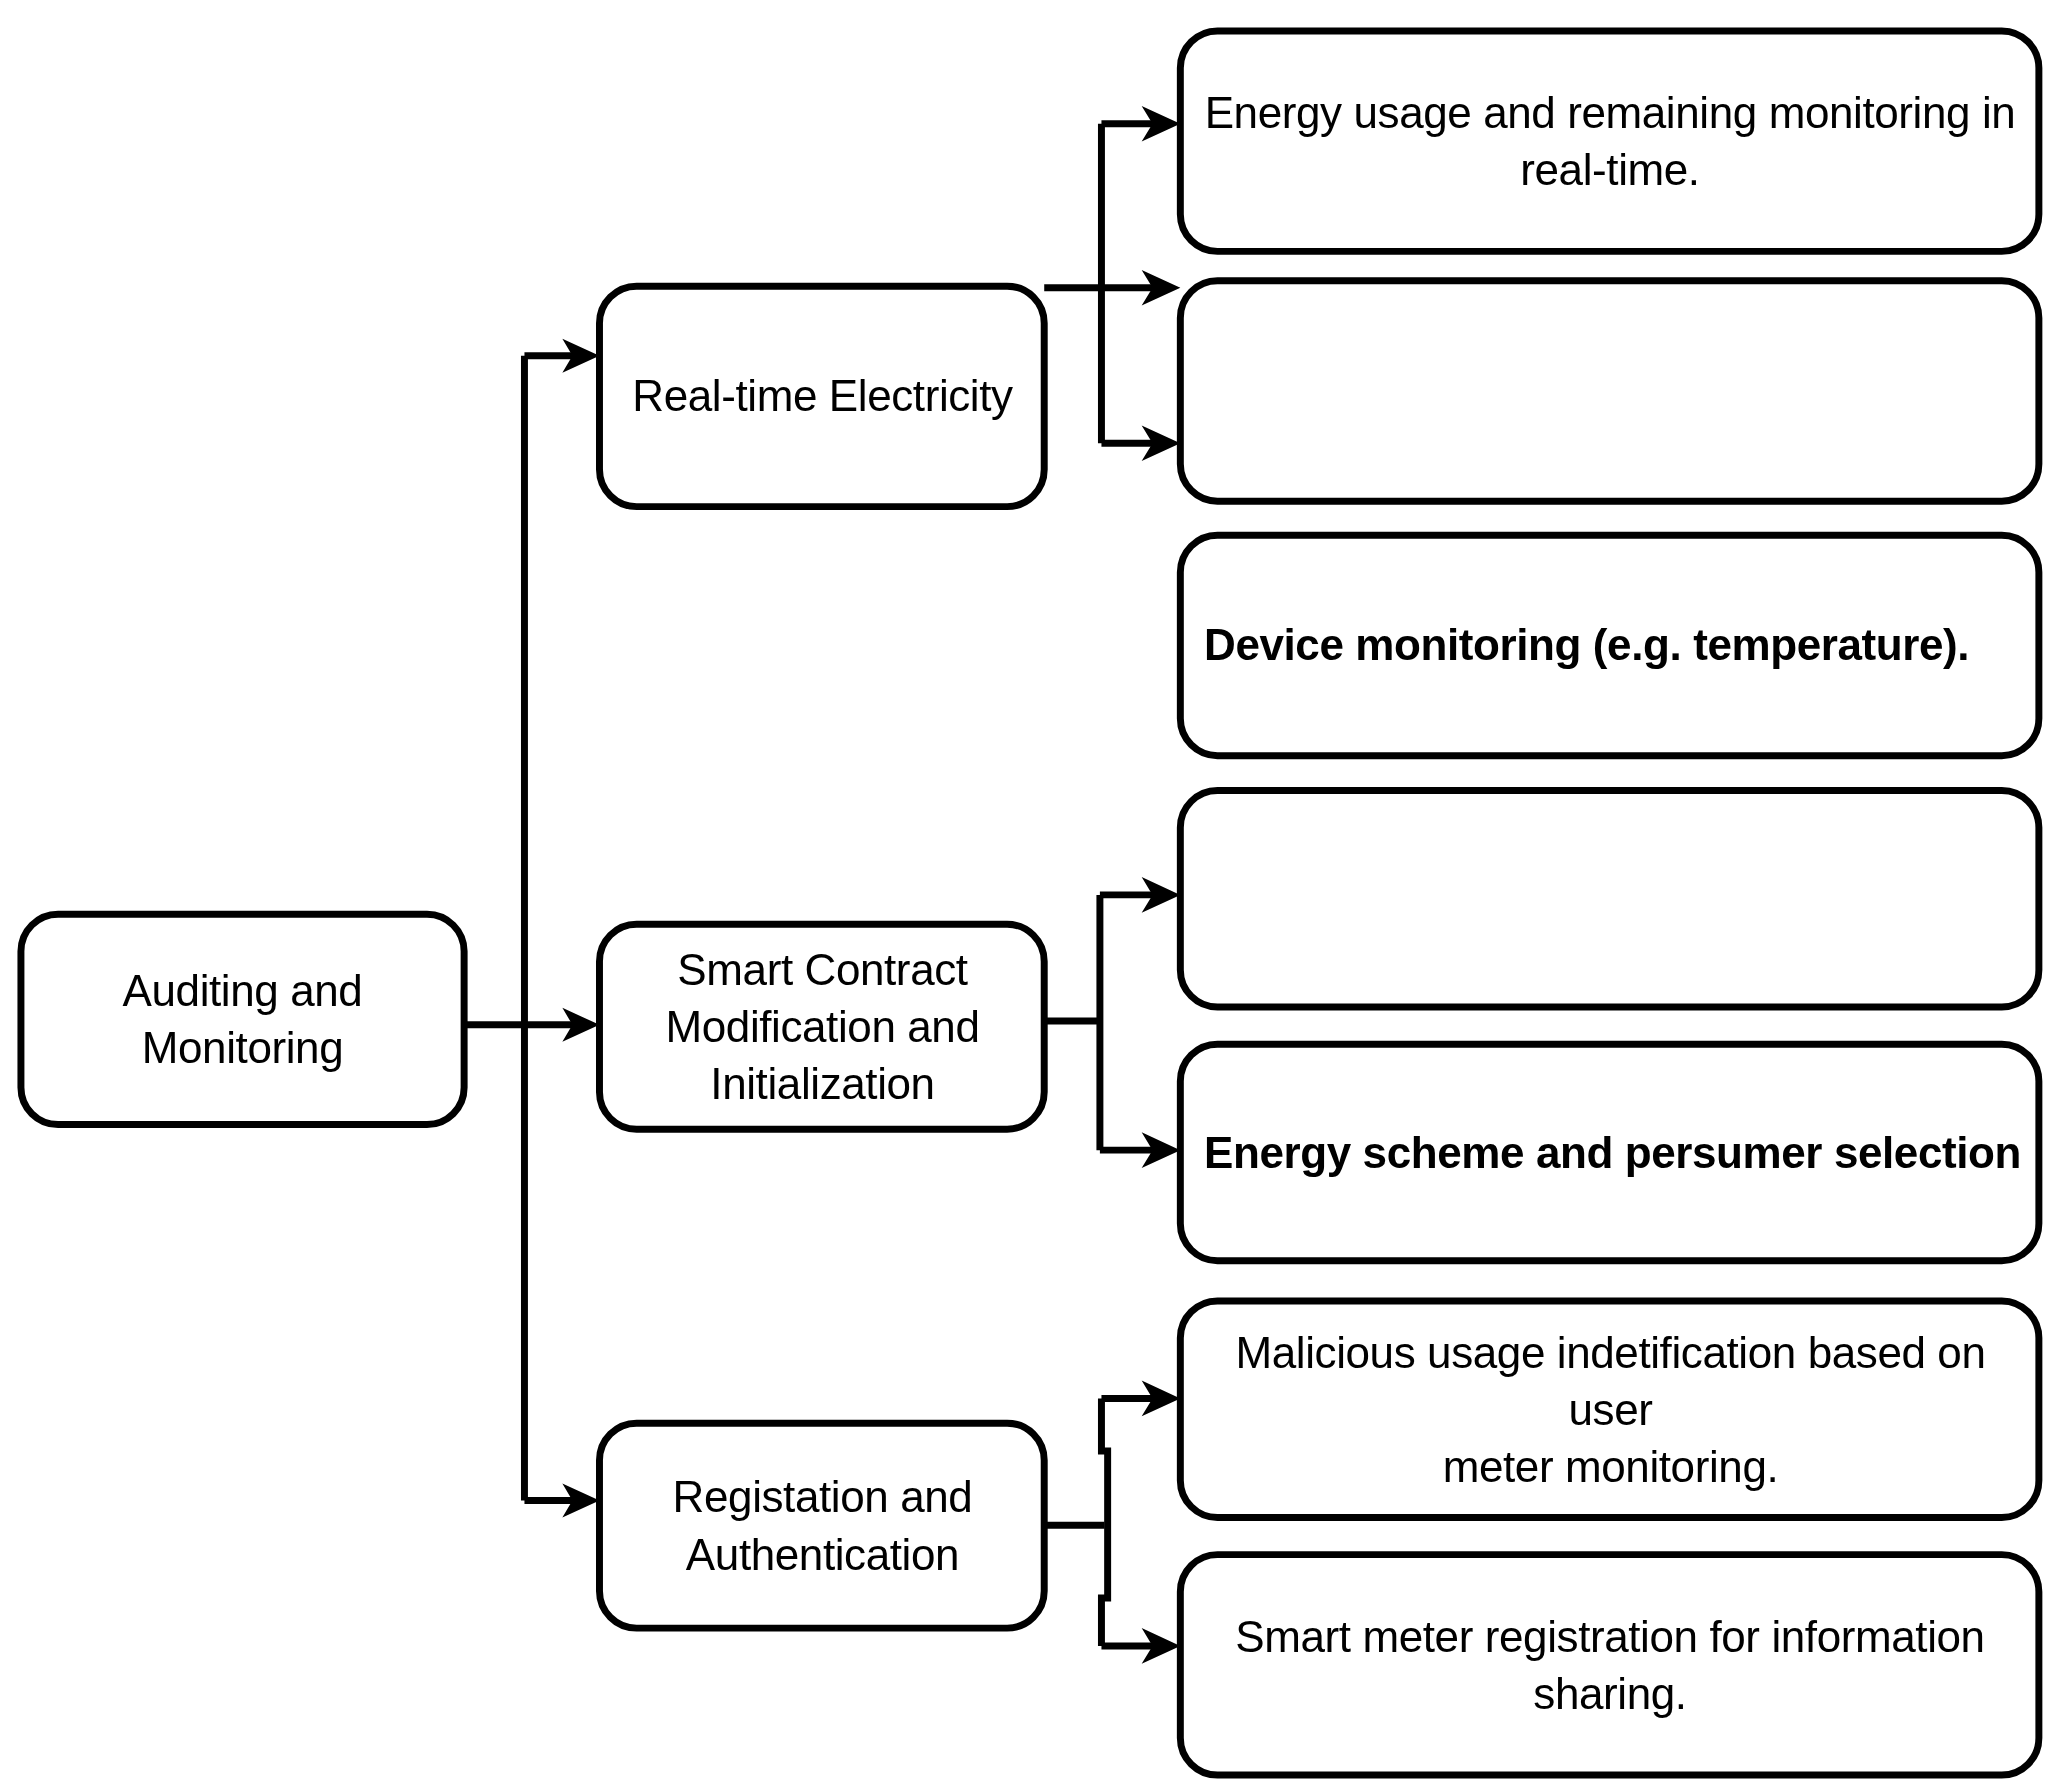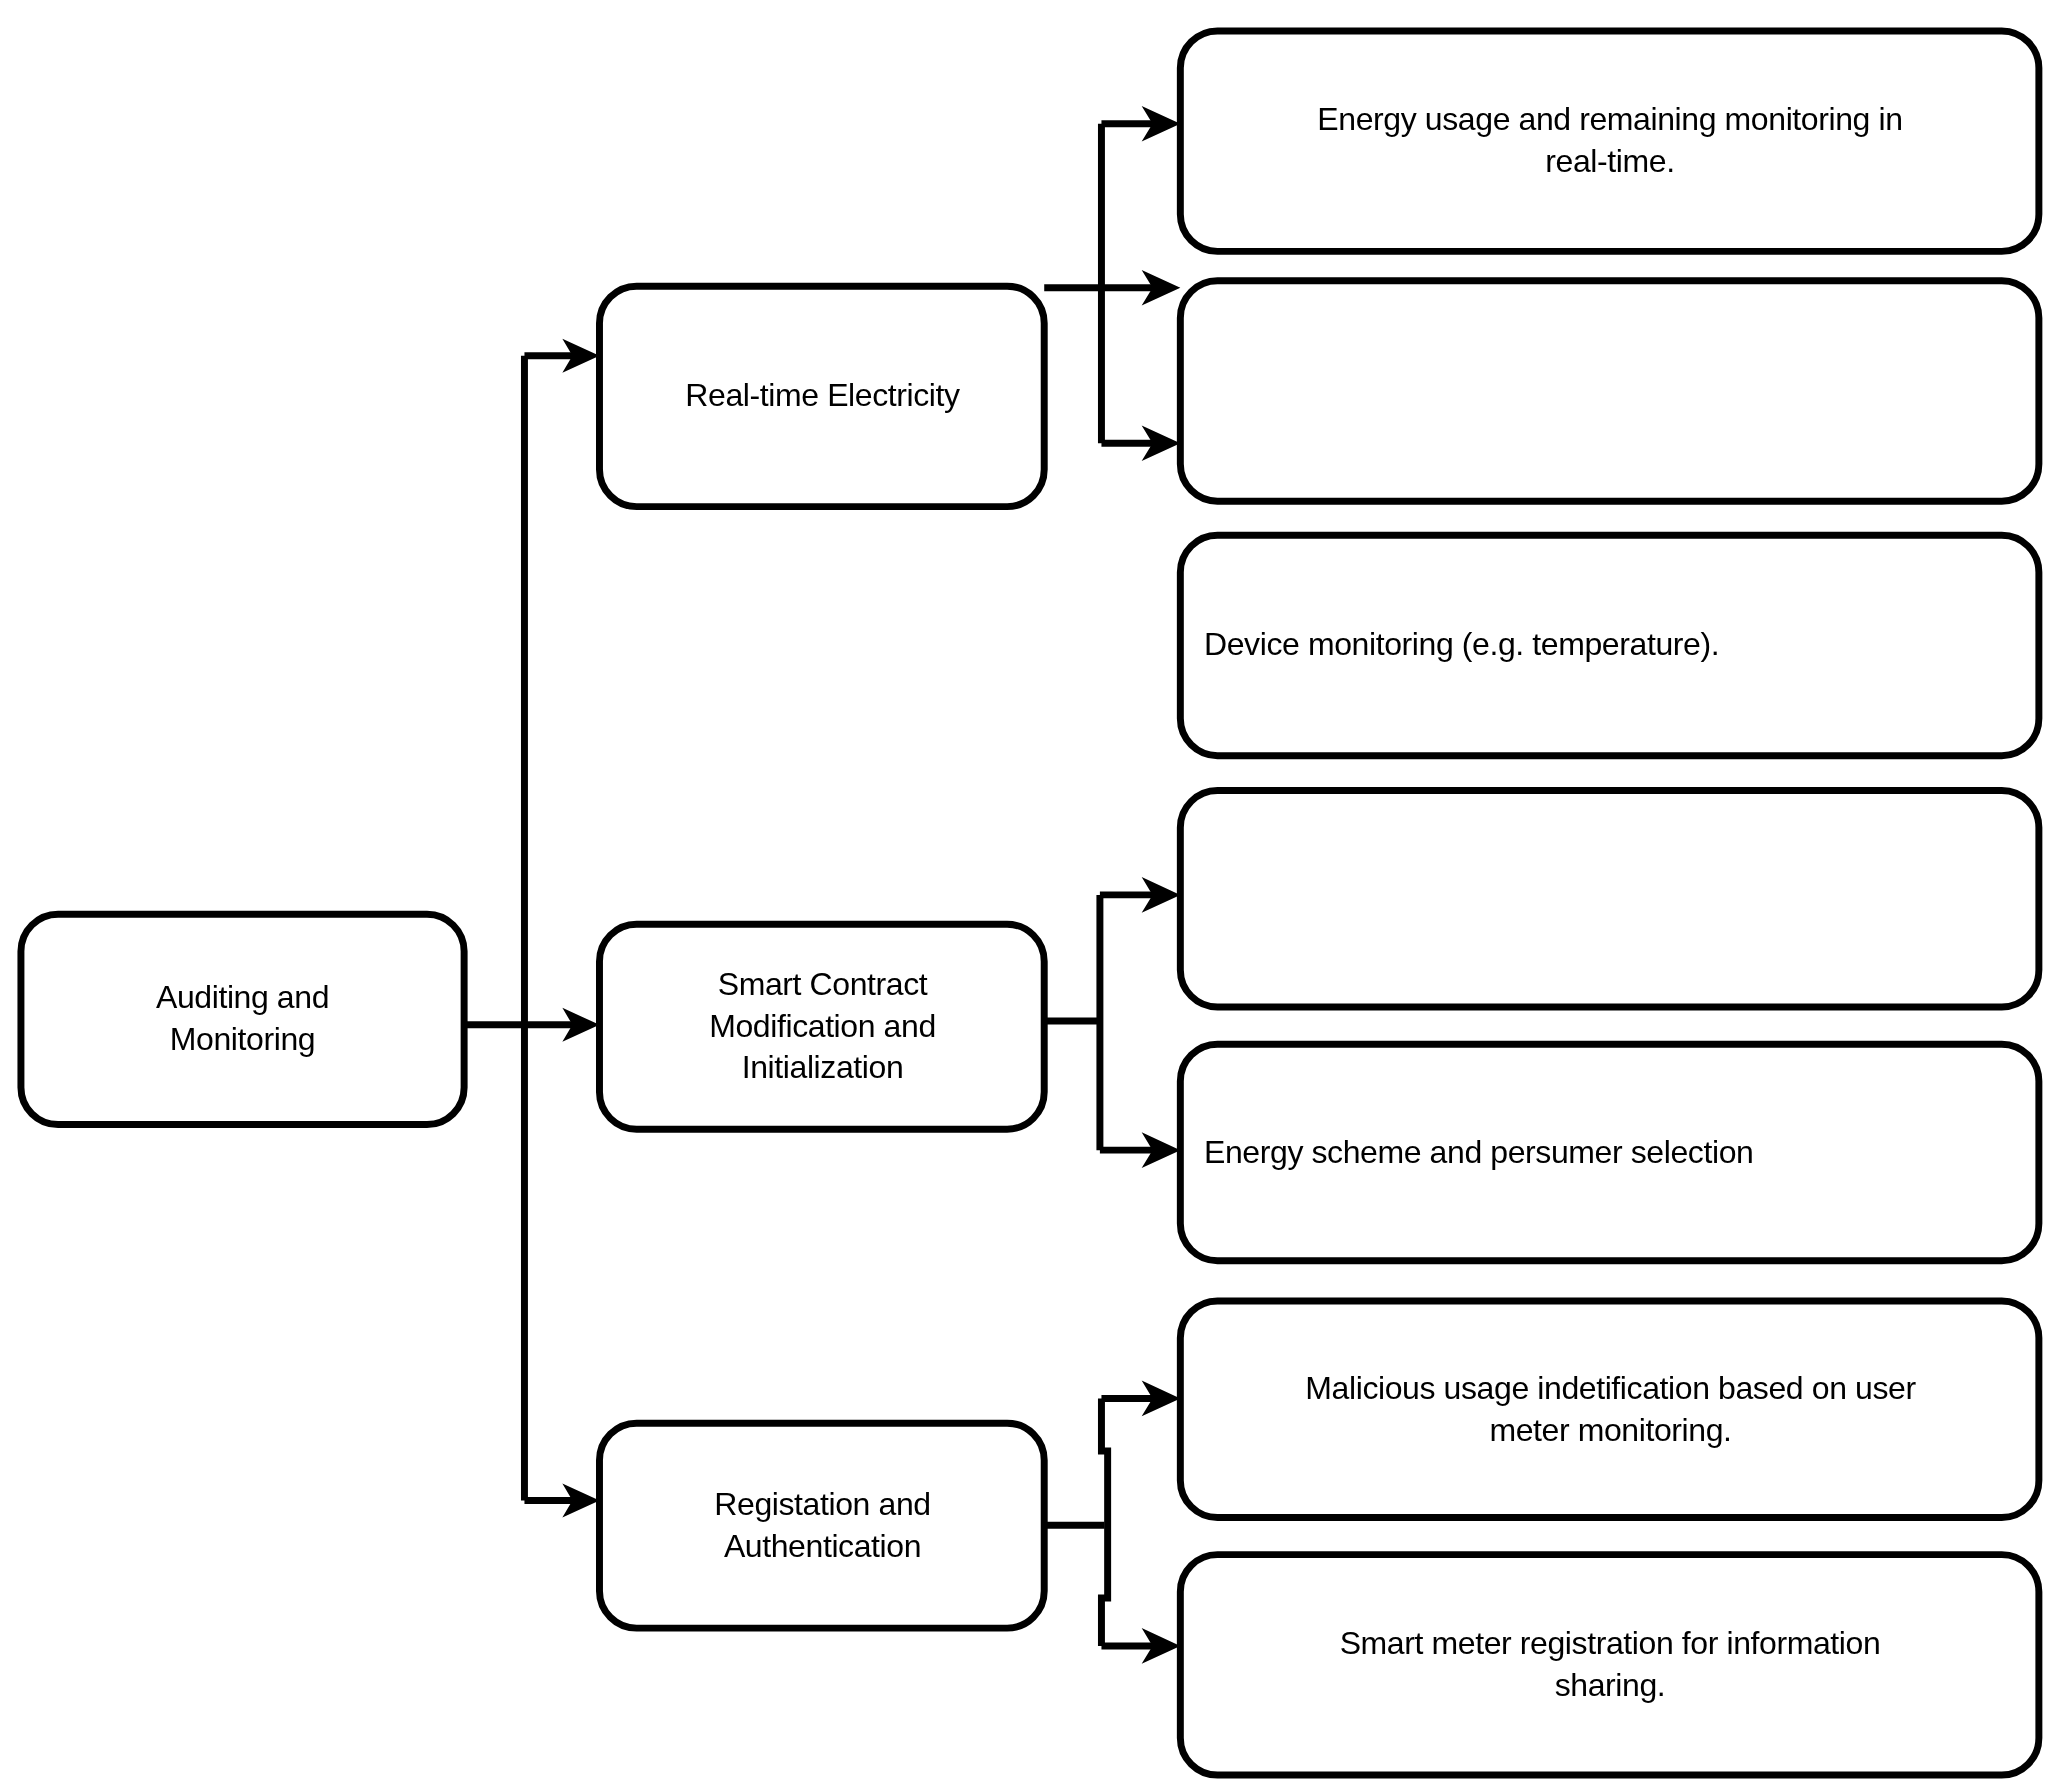--- a/index.html
+++ b/index.html
@@ -42,28 +42,28 @@
     fill: #000000;
     stroke: none;
   }
   .node-label {
     position: absolute;
     display: flex;
     align-items: center;
     box-sizing: border-box;
     color: #000000;
     font-family: "Liberation Sans", sans-serif;
-    font-size: 32px;
+    font-size: 44px;
     line-height: 1.30;
     letter-spacing: -0.4px;
     white-space: pre-wrap;
     pointer-events: none;
   }
   .node-label.center { justify-content: center; text-align: center; }
-  .node-label.left   { justify-content: flex-start; text-align: left; }
+  .node-label.left   { justify-content: flex-start; text-align: left; font-weight: bold; }
 </style>
 </head>
 <body>
 
 <div id="diagram-root">
 
   <svg class="canvas" viewBox="0 0 2671 2313" xmlns="http://www.w3.org/2000/svg">
 
     <g>
 

